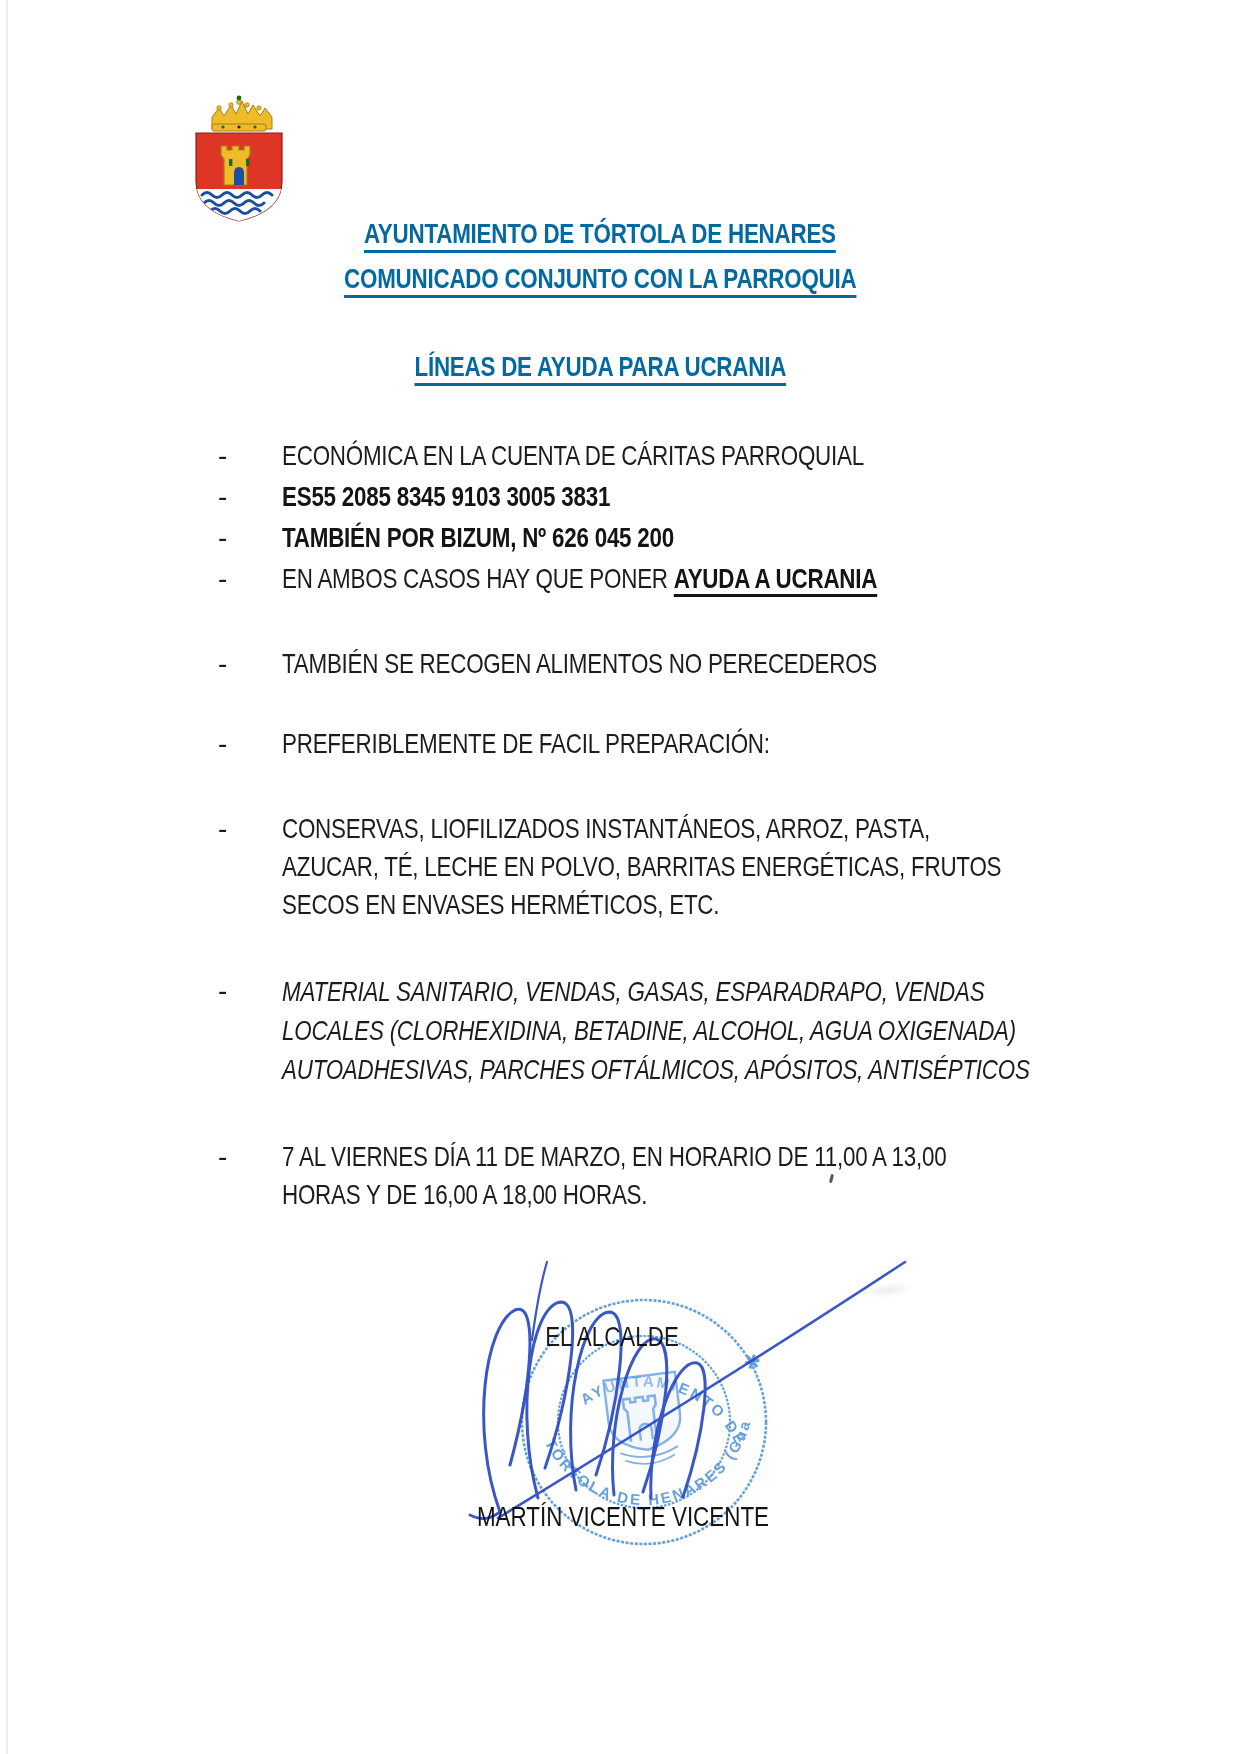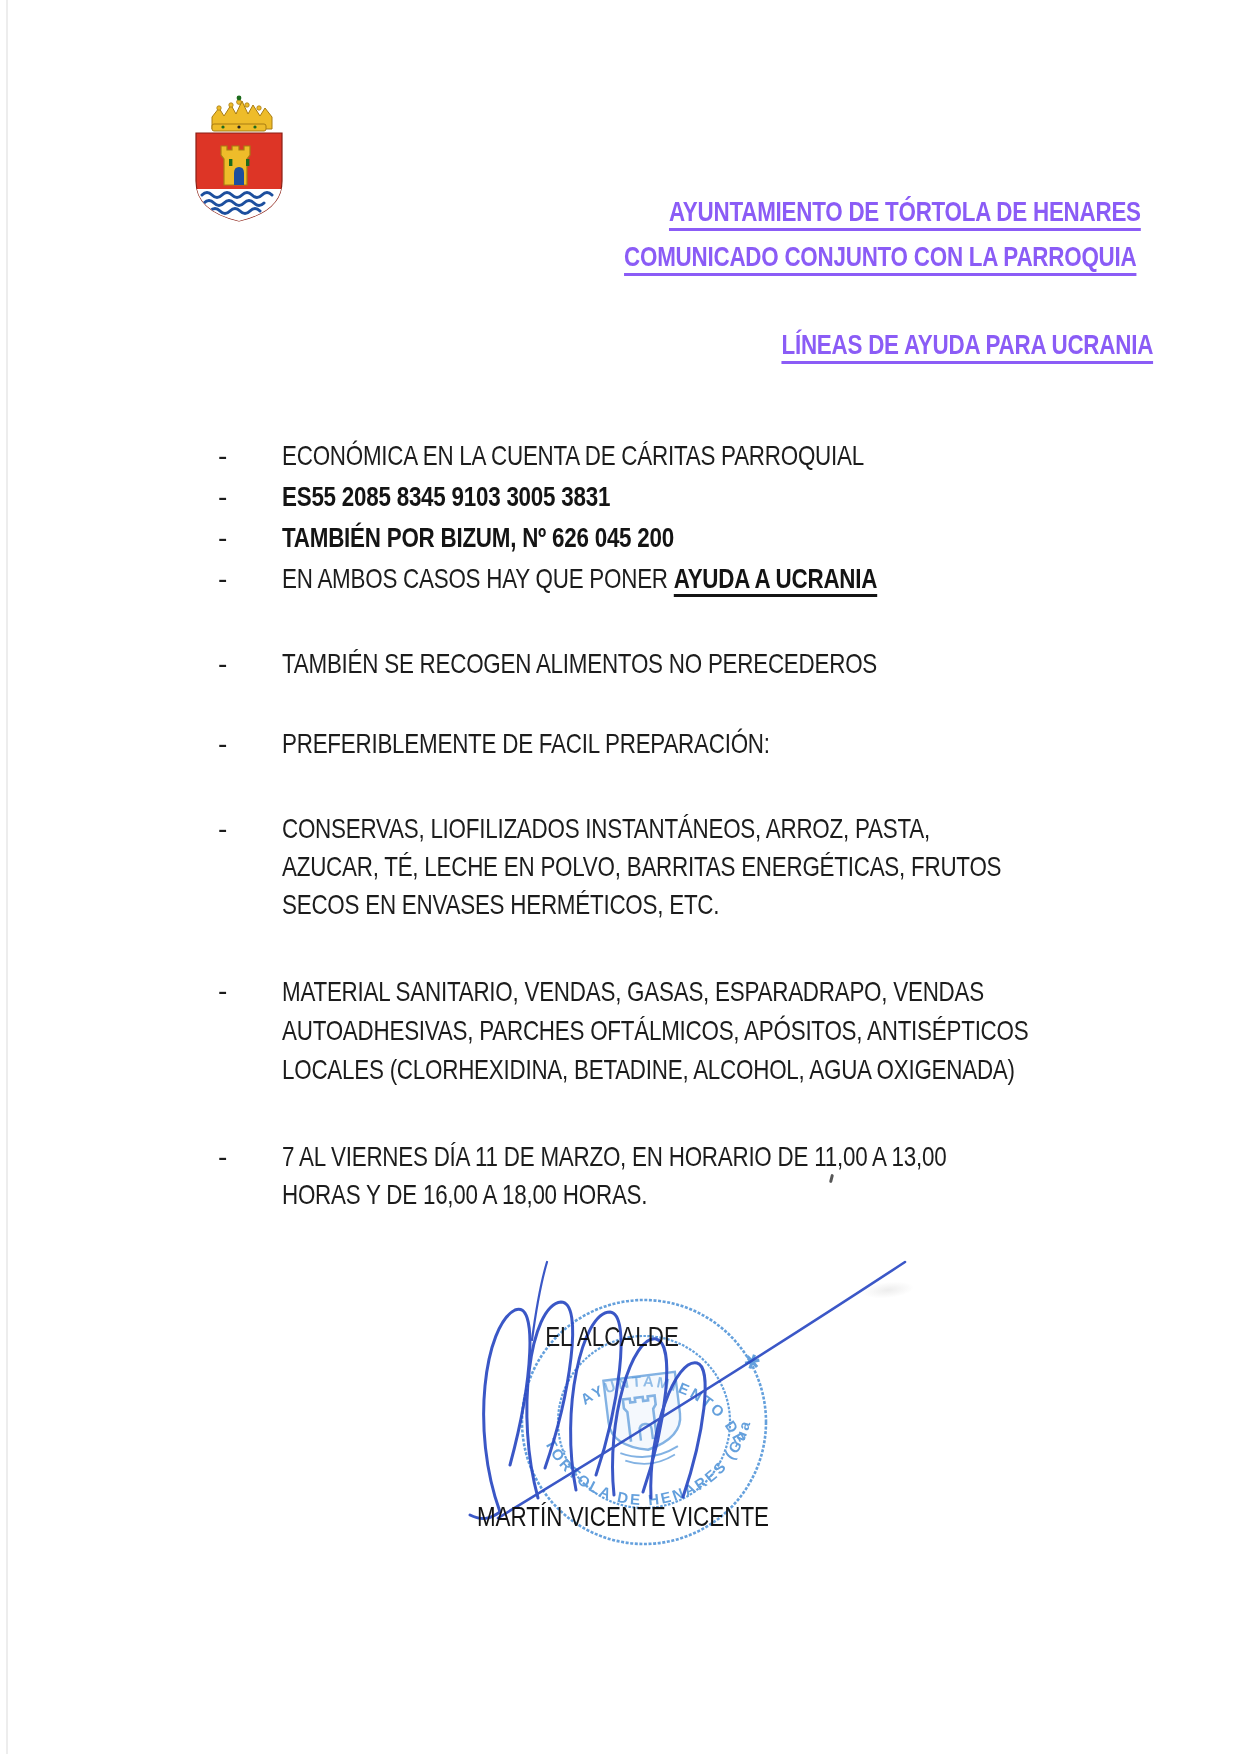--- a/index.html
+++ b/index.html
@@ -14,26 +14,26 @@
     background:radial-gradient(closest-side,#d2d2d2,rgba(255,255,255,0));opacity:.4;transform:rotate(-6deg);}
   .stray-tick{position:absolute;left:830px;top:1174px;width:3px;height:9px;background:#3a3a3a;
     border-radius:2px;transform:rotate(14deg);opacity:.85;}
 
   
   .sx{display:inline-block;transform:scaleX(.8);transform-origin:0 50%;white-space:nowrap;letter-spacing:-.3px;}
   .sx.c{transform-origin:50% 50%;}
 
   .crest{position:absolute;left:188px;top:93px;width:102px;height:130px;}
 
-  .title{position:absolute;left:0;width:1200px;text-align:right;font-size:28px;font-weight:700;color:#8b5cf6;line-height:34px;}
+  .title{position:absolute;left:0;width:1200px;text-align:center;font-size:28px;font-weight:700;color:#0369a1;line-height:34px;margin-top:22px;}
   .title .sx{text-decoration:underline;text-decoration-thickness:2.5px;text-underline-offset:7px;}
 
   .doc-body{position:absolute;left:218px;top:437px;width:990px;font-size:28px;line-height:38px;}
   .bullet{position:relative;padding-left:40px;}
-  .bullet.lh39 .bline{line-height:39px;}
+  .bullet.lh39 .bline{line-height:39px;font-style:italic;}
   .dash{position:absolute;left:0;top:0;line-height:38px;}
   .bline{line-height:38px;margin-left:24px;}
   .b{font-weight:700;color:#141414;}
   .u{text-decoration:underline;text-decoration-thickness:2.5px;text-underline-offset:6px;}
 
   .sig-role{position:absolute;top:1322px;left:612px;font-size:28px;line-height:30px;color:#1a1a1a;
     transform:translateX(-50%) scaleX(.8);transform-origin:center;white-space:nowrap;z-index:1;}
   .sig-art{position:absolute;left:430px;top:1240px;width:500px;height:320px;z-index:2;mix-blend-mode:multiply;}
   .sig-name{position:absolute;top:1502px;left:623px;font-size:28px;line-height:30px;color:#131313;
     transform:translateX(-50%) scaleX(.8);transform-origin:center;white-space:nowrap;z-index:3;}
@@ -141,22 +141,22 @@
         <div>
           <div class="bline"><span class="sx"><span>CONSERVAS, LIOFILIZADOS INSTANTÁNEOS, ARROZ, PASTA,</span></span></div>
           <div class="bline"><span class="sx"><span>AZUCAR, TÉ, LECHE EN POLVO, BARRITAS ENERGÉTICAS, FRUTOS</span></span></div>
           <div class="bline"><span class="sx"><span>SECOS EN ENVASES HERMÉTICOS, ETC.</span></span></div>
         </div>
       </div>
       <div class="bullet lh39" style="margin-top: 48px;">
         <span class="dash">-</span>
         <div>
           <div class="bline"><span class="sx"><span>MATERIAL SANITARIO, VENDAS, GASAS, ESPARADRAPO, VENDAS</span></span></div>
+          <div class="bline"><span class="sx"><span>LOCALES (CLORHEXIDINA, BETADINE, ALCOHOL, AGUA OXIGENADA)</span></span></div>
           <div class="bline"><span class="sx"><span>AUTOADHESIVAS, PARCHES OFTÁLMICOS, APÓSITOS, ANTISÉPTICOS</span></span></div>
-          <div class="bline"><span class="sx"><span>LOCALES (CLORHEXIDINA, BETADINE, ALCOHOL, AGUA OXIGENADA)</span></span></div>
         </div>
       </div>
       <div class="bullet" style="margin-top: 49px;">
         <span class="dash">-</span>
         <div>
           <div class="bline"><span class="sx"><span>7 AL VIERNES DÍA 11 DE MARZO, EN HORARIO DE 11,00 A 13,00</span></span></div>
           <div class="bline"><span class="sx"><span>HORAS Y DE 16,00 A 18,00 HORAS.</span></span></div>
         </div>
       </div>
     </div>

